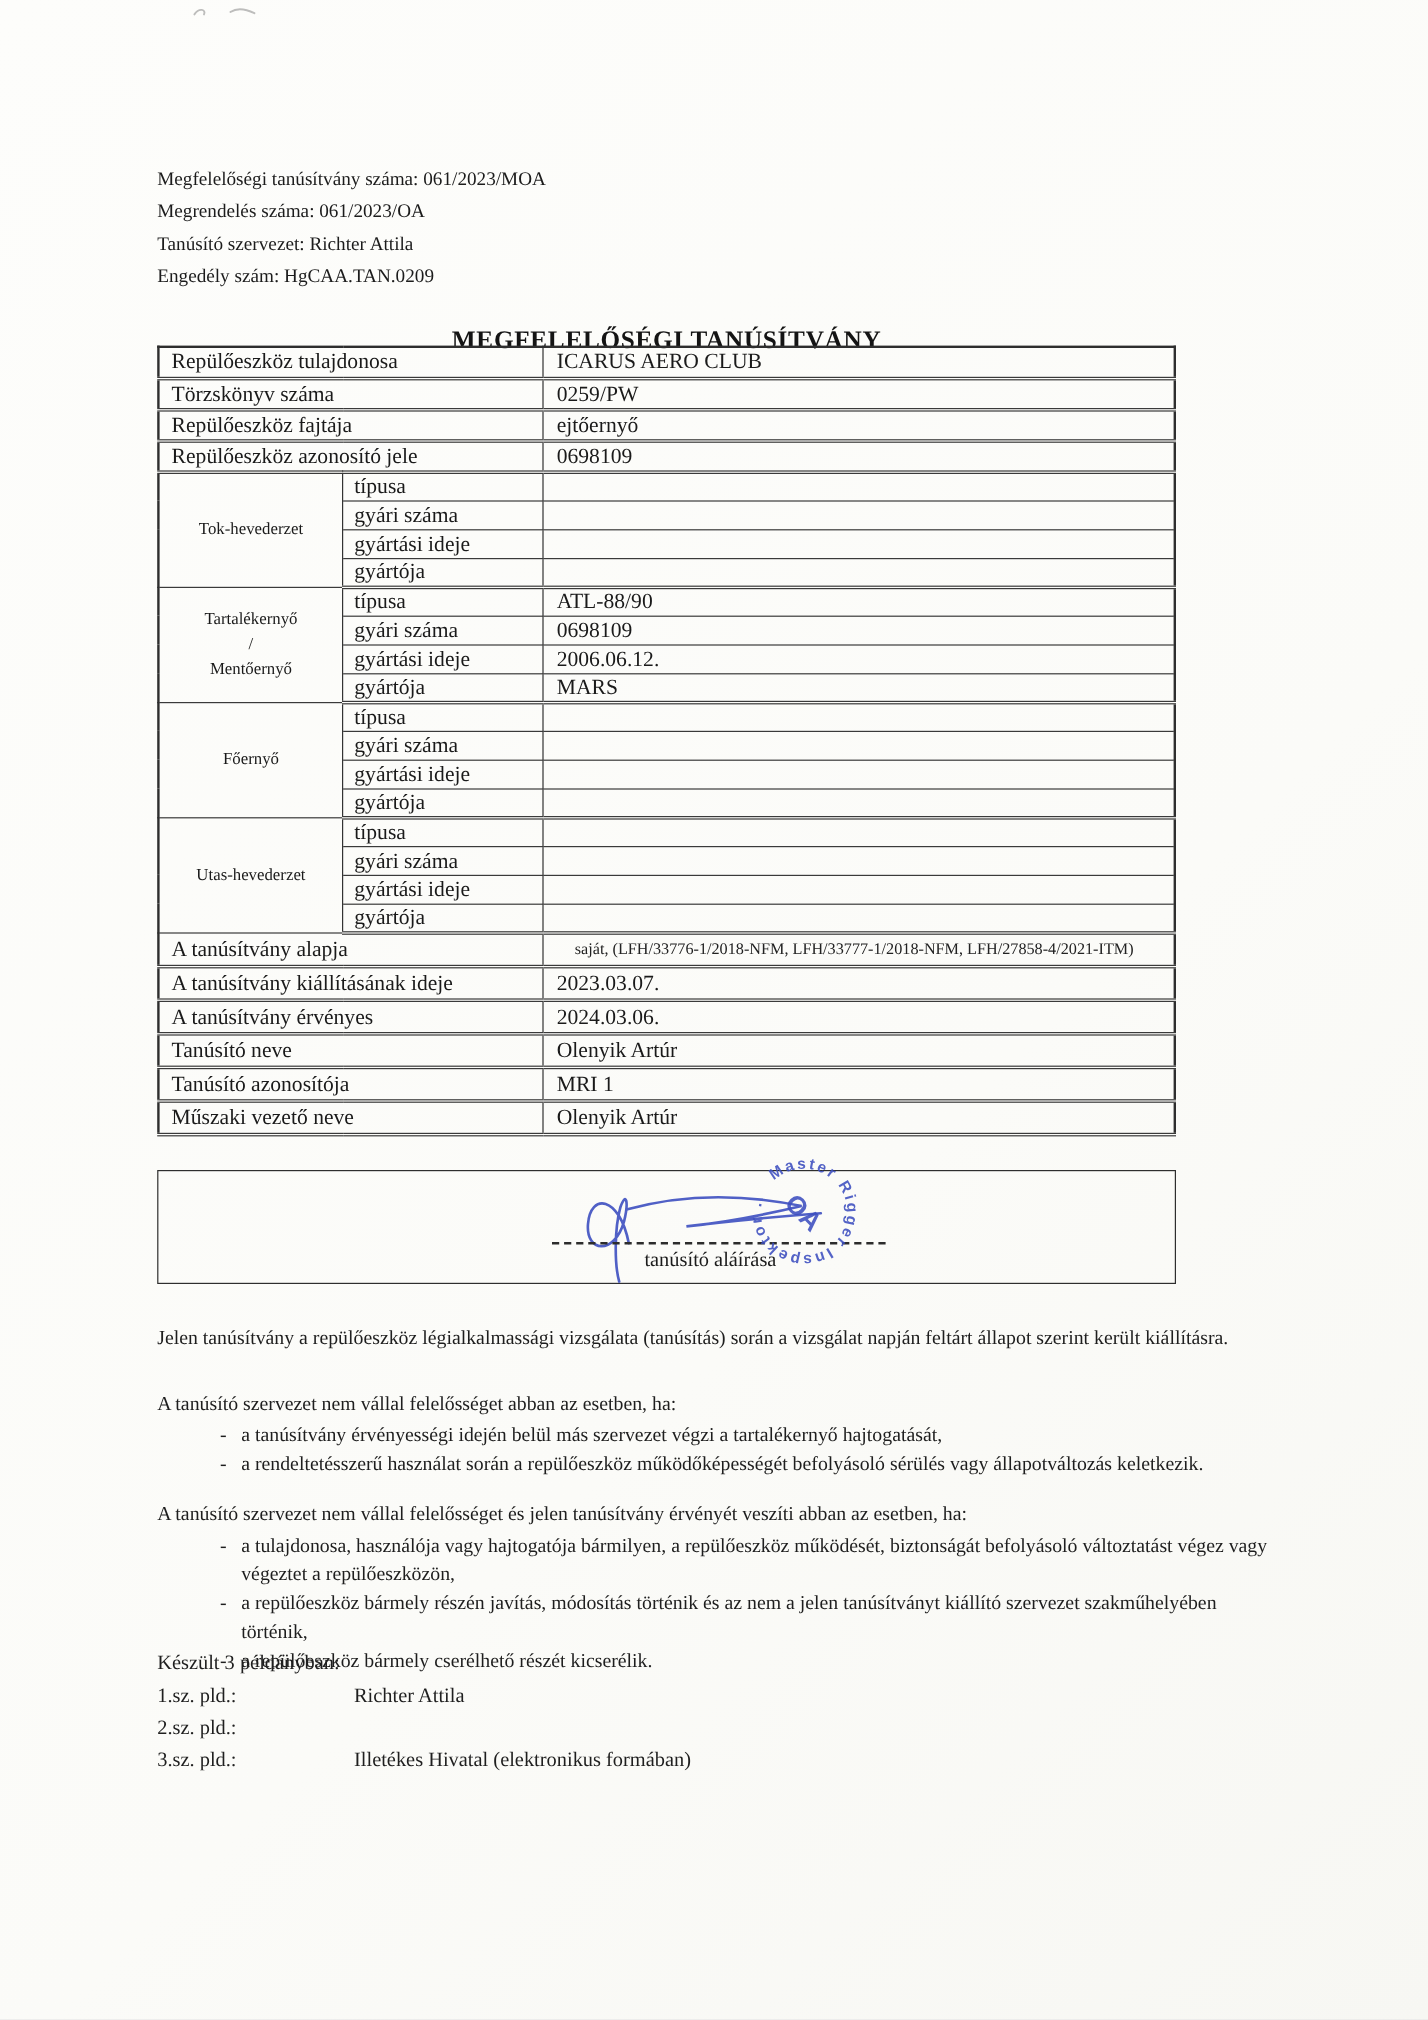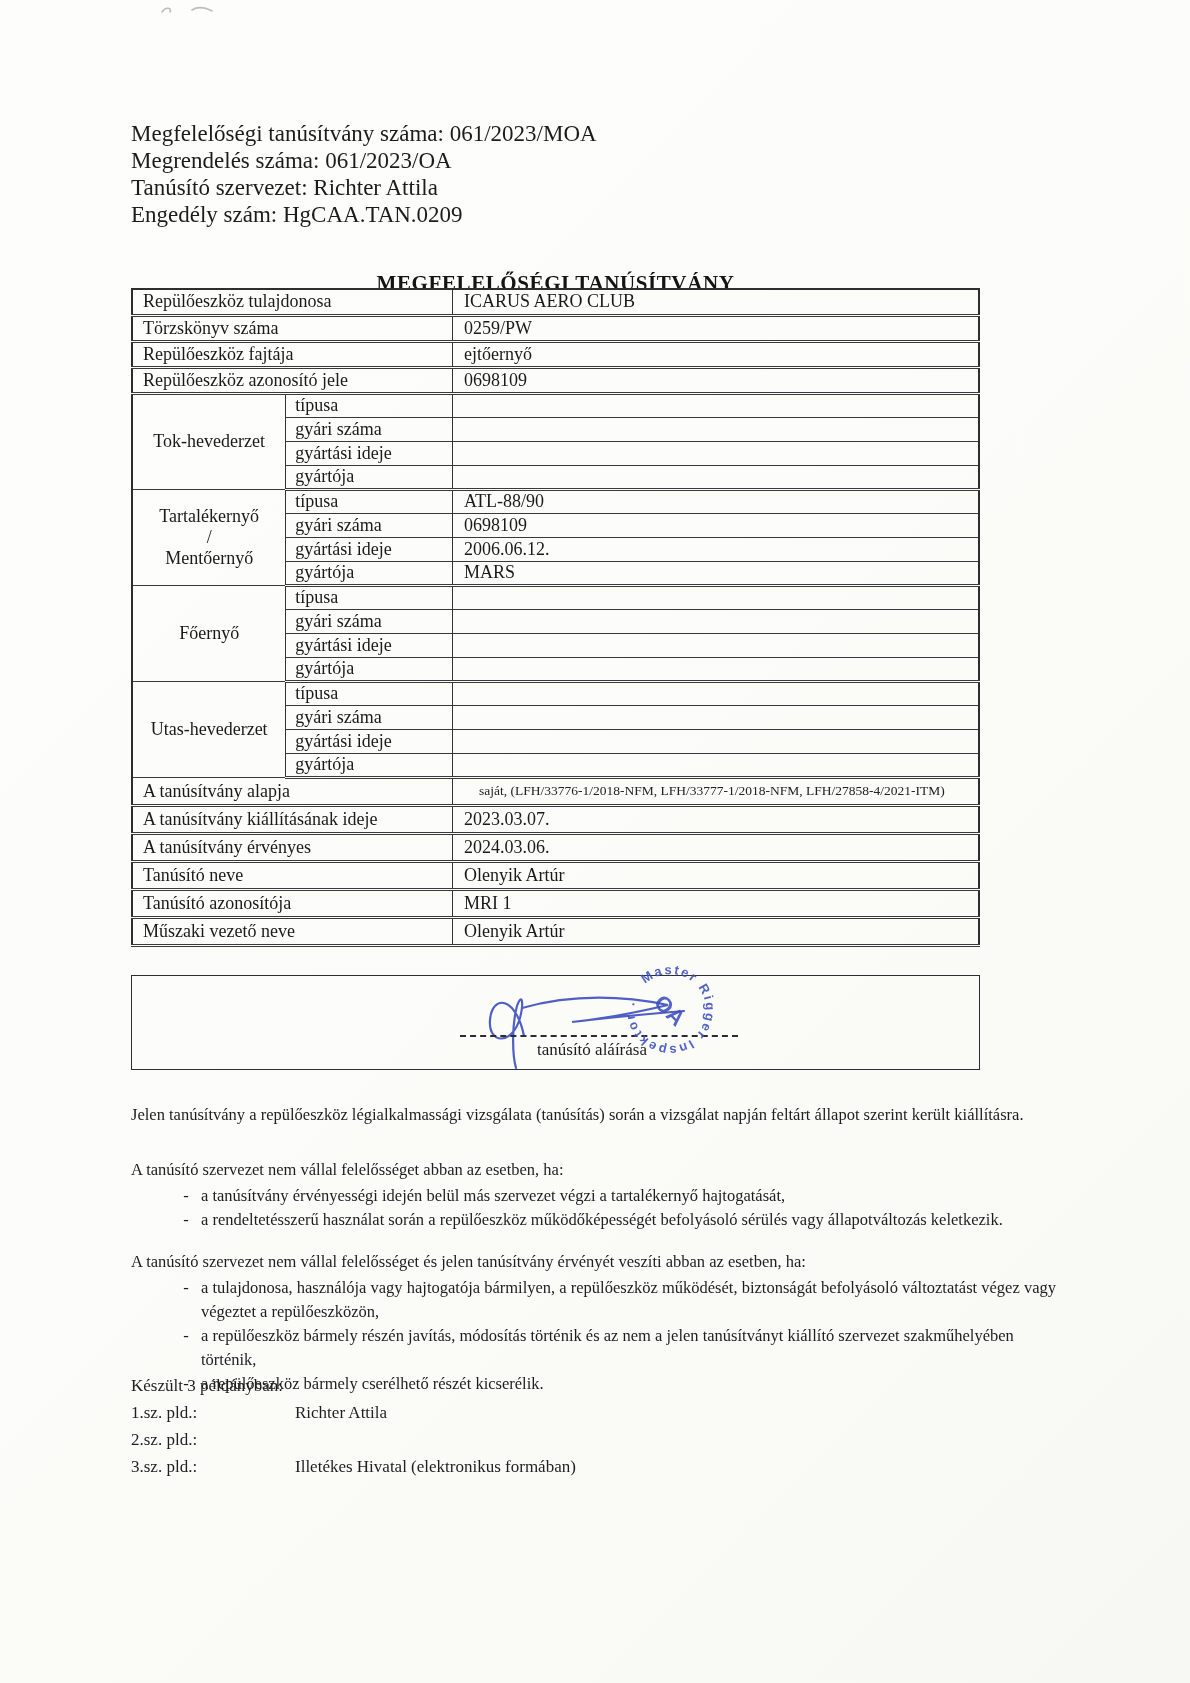--- a/index.html
+++ b/index.html
@@ -8,22 +8,22 @@
     position: relative;
     width: 1190px;
     height: 1683px;
     margin: 0 auto;
     background: linear-gradient(135deg, #fdfdfb 0%, #fbfbf8 60%, #f7f7f3 100%);
     font-family: "Liberation Serif", "DejaVu Serif", serif;
     color: #1f1f1f;
     overflow: hidden;
   }
   .header-block {
-    position: absolute; left: 131px; top: 120px;
-    font-size: 23px; line-height: 27px; color: #1c1c1c;
+    position: absolute; left: 131px; top: 136px;
+    font-size: 16px; line-height: 27px; color: #1c1c1c;
   }
   .doc-title {
     position: absolute; left: 131px; top: 247px; width: 849px;
     text-align: center; font-size: 21px; font-weight: bold;
     letter-spacing: 0.6px; color: #141414; margin-top: 24px;
   }
   table.cert {
     position: absolute; left: 131px; top: 288px;
     width: 849px; border-collapse: collapse;
     font-size: 18px; color: #1a1a1a;
@@ -31,21 +31,21 @@
   }
   table.cert td, table.cert th { vertical-align: middle; font-weight: normal; }
   tr.simple-top td { height: 26px; border-bottom: 3px double #3a3a3a; }
   tr.simple-bottom td { height: 28px; border-bottom: 3px double #3a3a3a; }
   tr.group-row td, tr.group-row th { height: 24px; border-bottom: 1.5px solid #3a3a3a; }
   tr.group-end td, tr.group-end th { border-bottom: 3px double #3a3a3a; }
   td.label-cell { padding-left: 10px; border-right: 1.5px solid #333; margin-top: 23px; }
   td.attr-cell { padding-left: 9px; border-right: 1.5px solid #333; }
   th.group-cell {
     text-align: center; border-right: 1.5px solid #333;
-    font-size: 18px; line-height: 21px;
+    font-size: 14px; line-height: 21px;
   }
   td.value-cell { padding-left: 11px; }
   td.value-cell.small-val { font-size: 13.5px; padding-left: 26px; color: #222; }
   .sig-box {
     position: absolute; left: 131px; top: 975px;
     width: 849px; height: 95px;
     border: 1.6px solid #2e2e2e; background: transparent;
   }
   .sig-ink { position: absolute; left: 340px; top: 2px; }
   .sig-dash {

